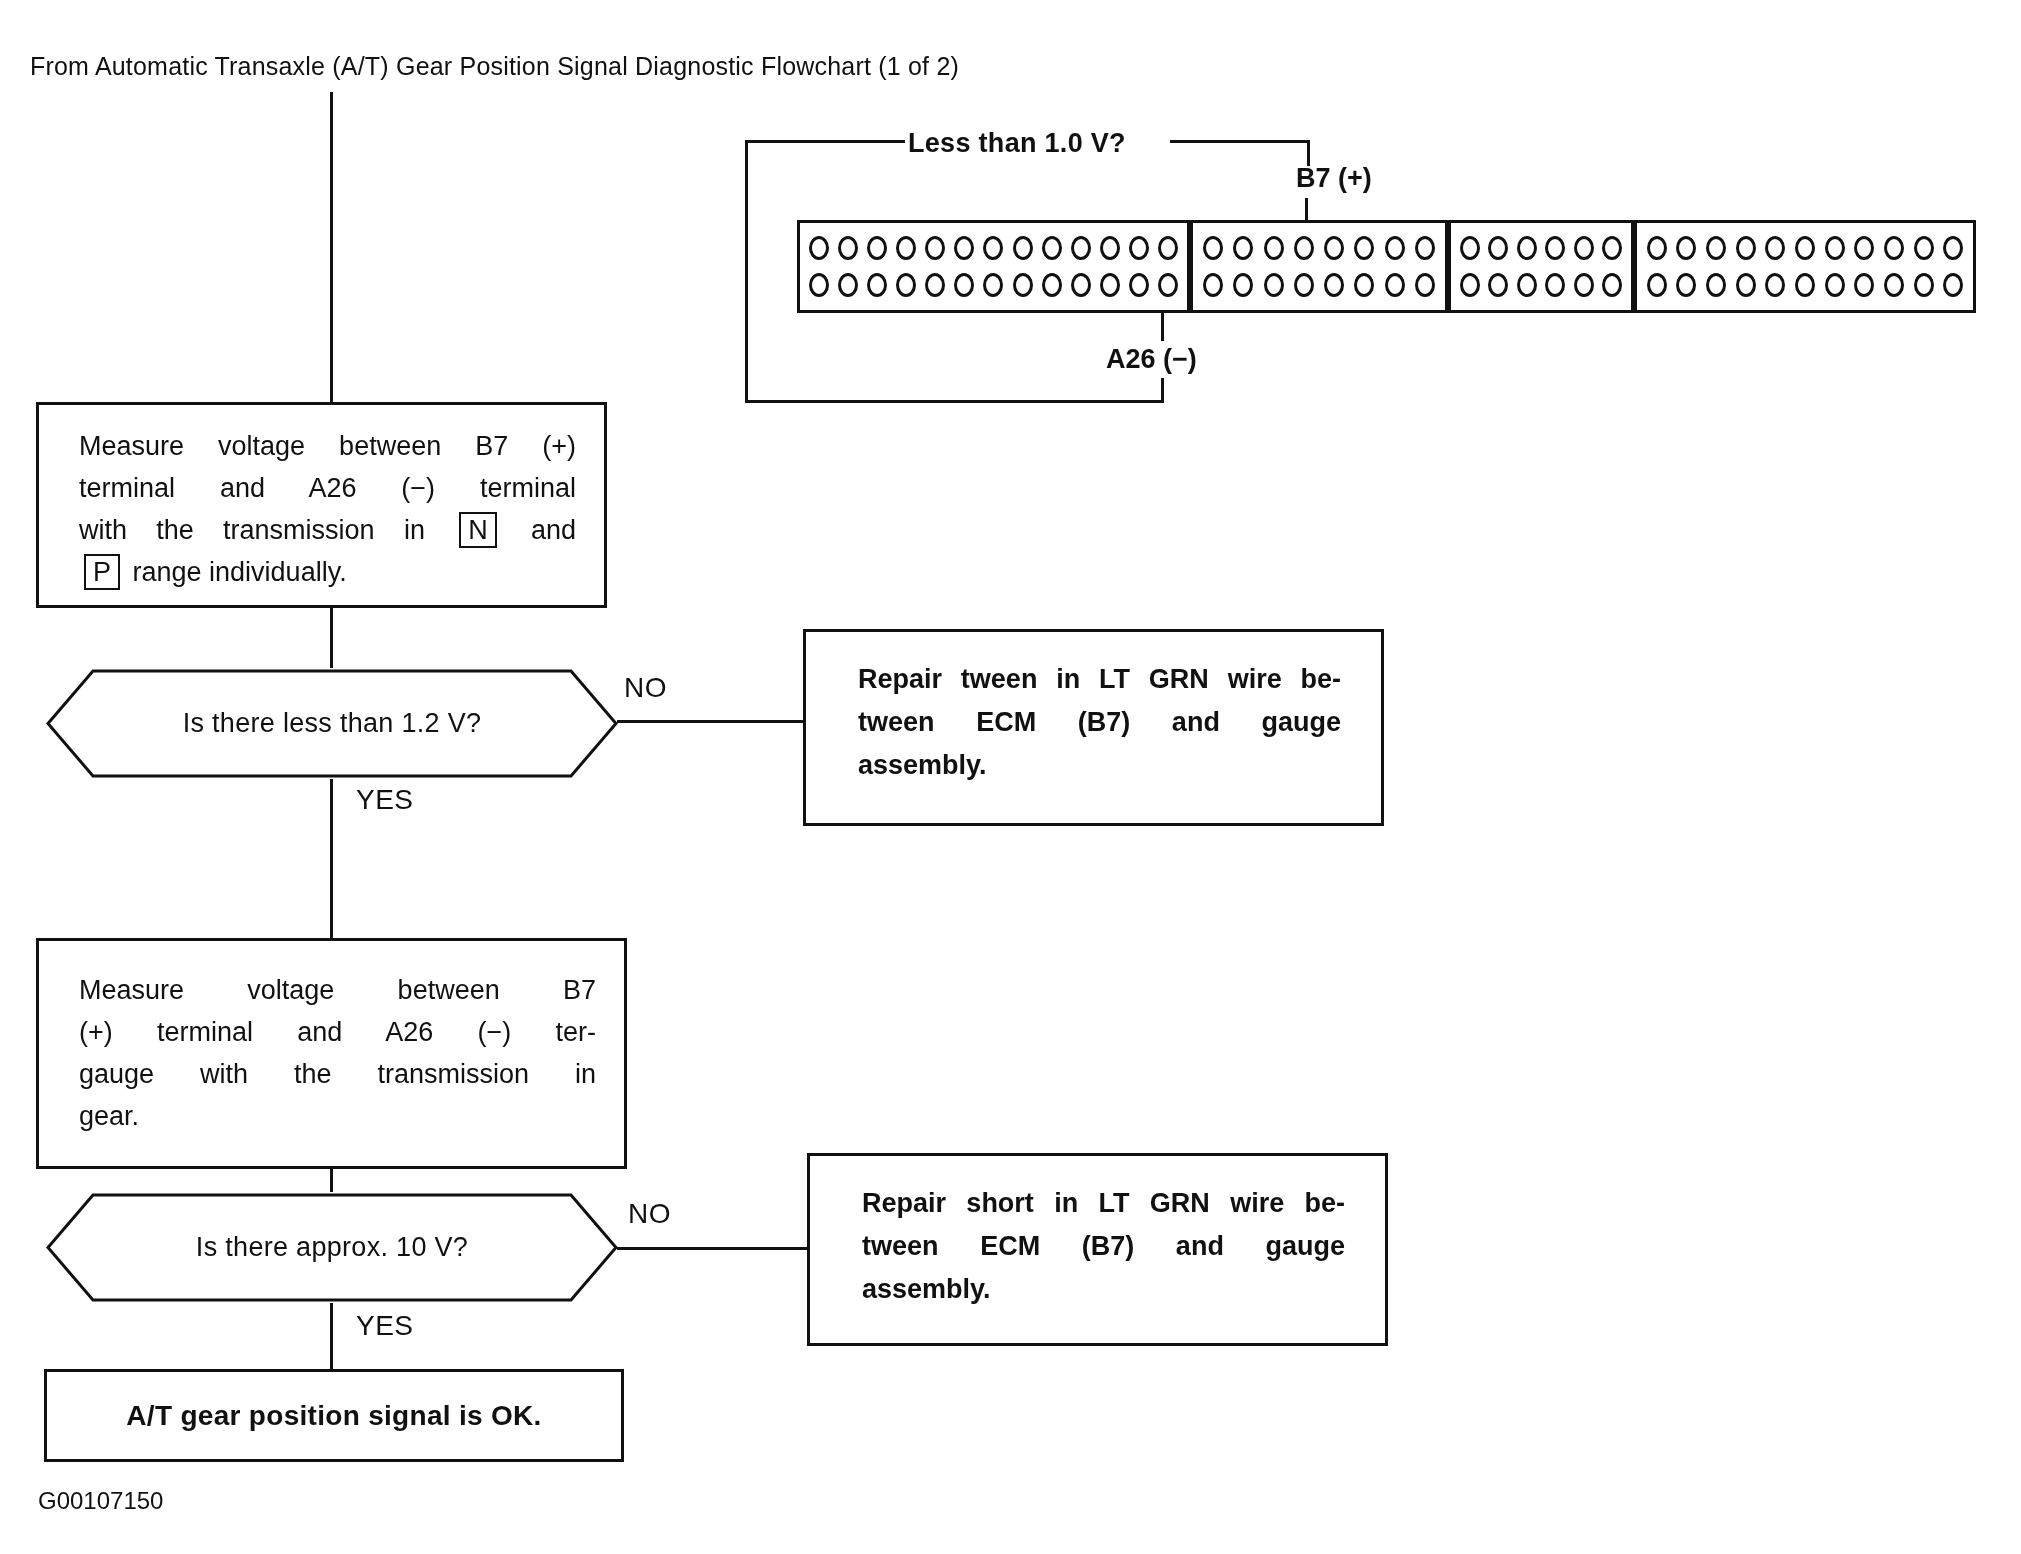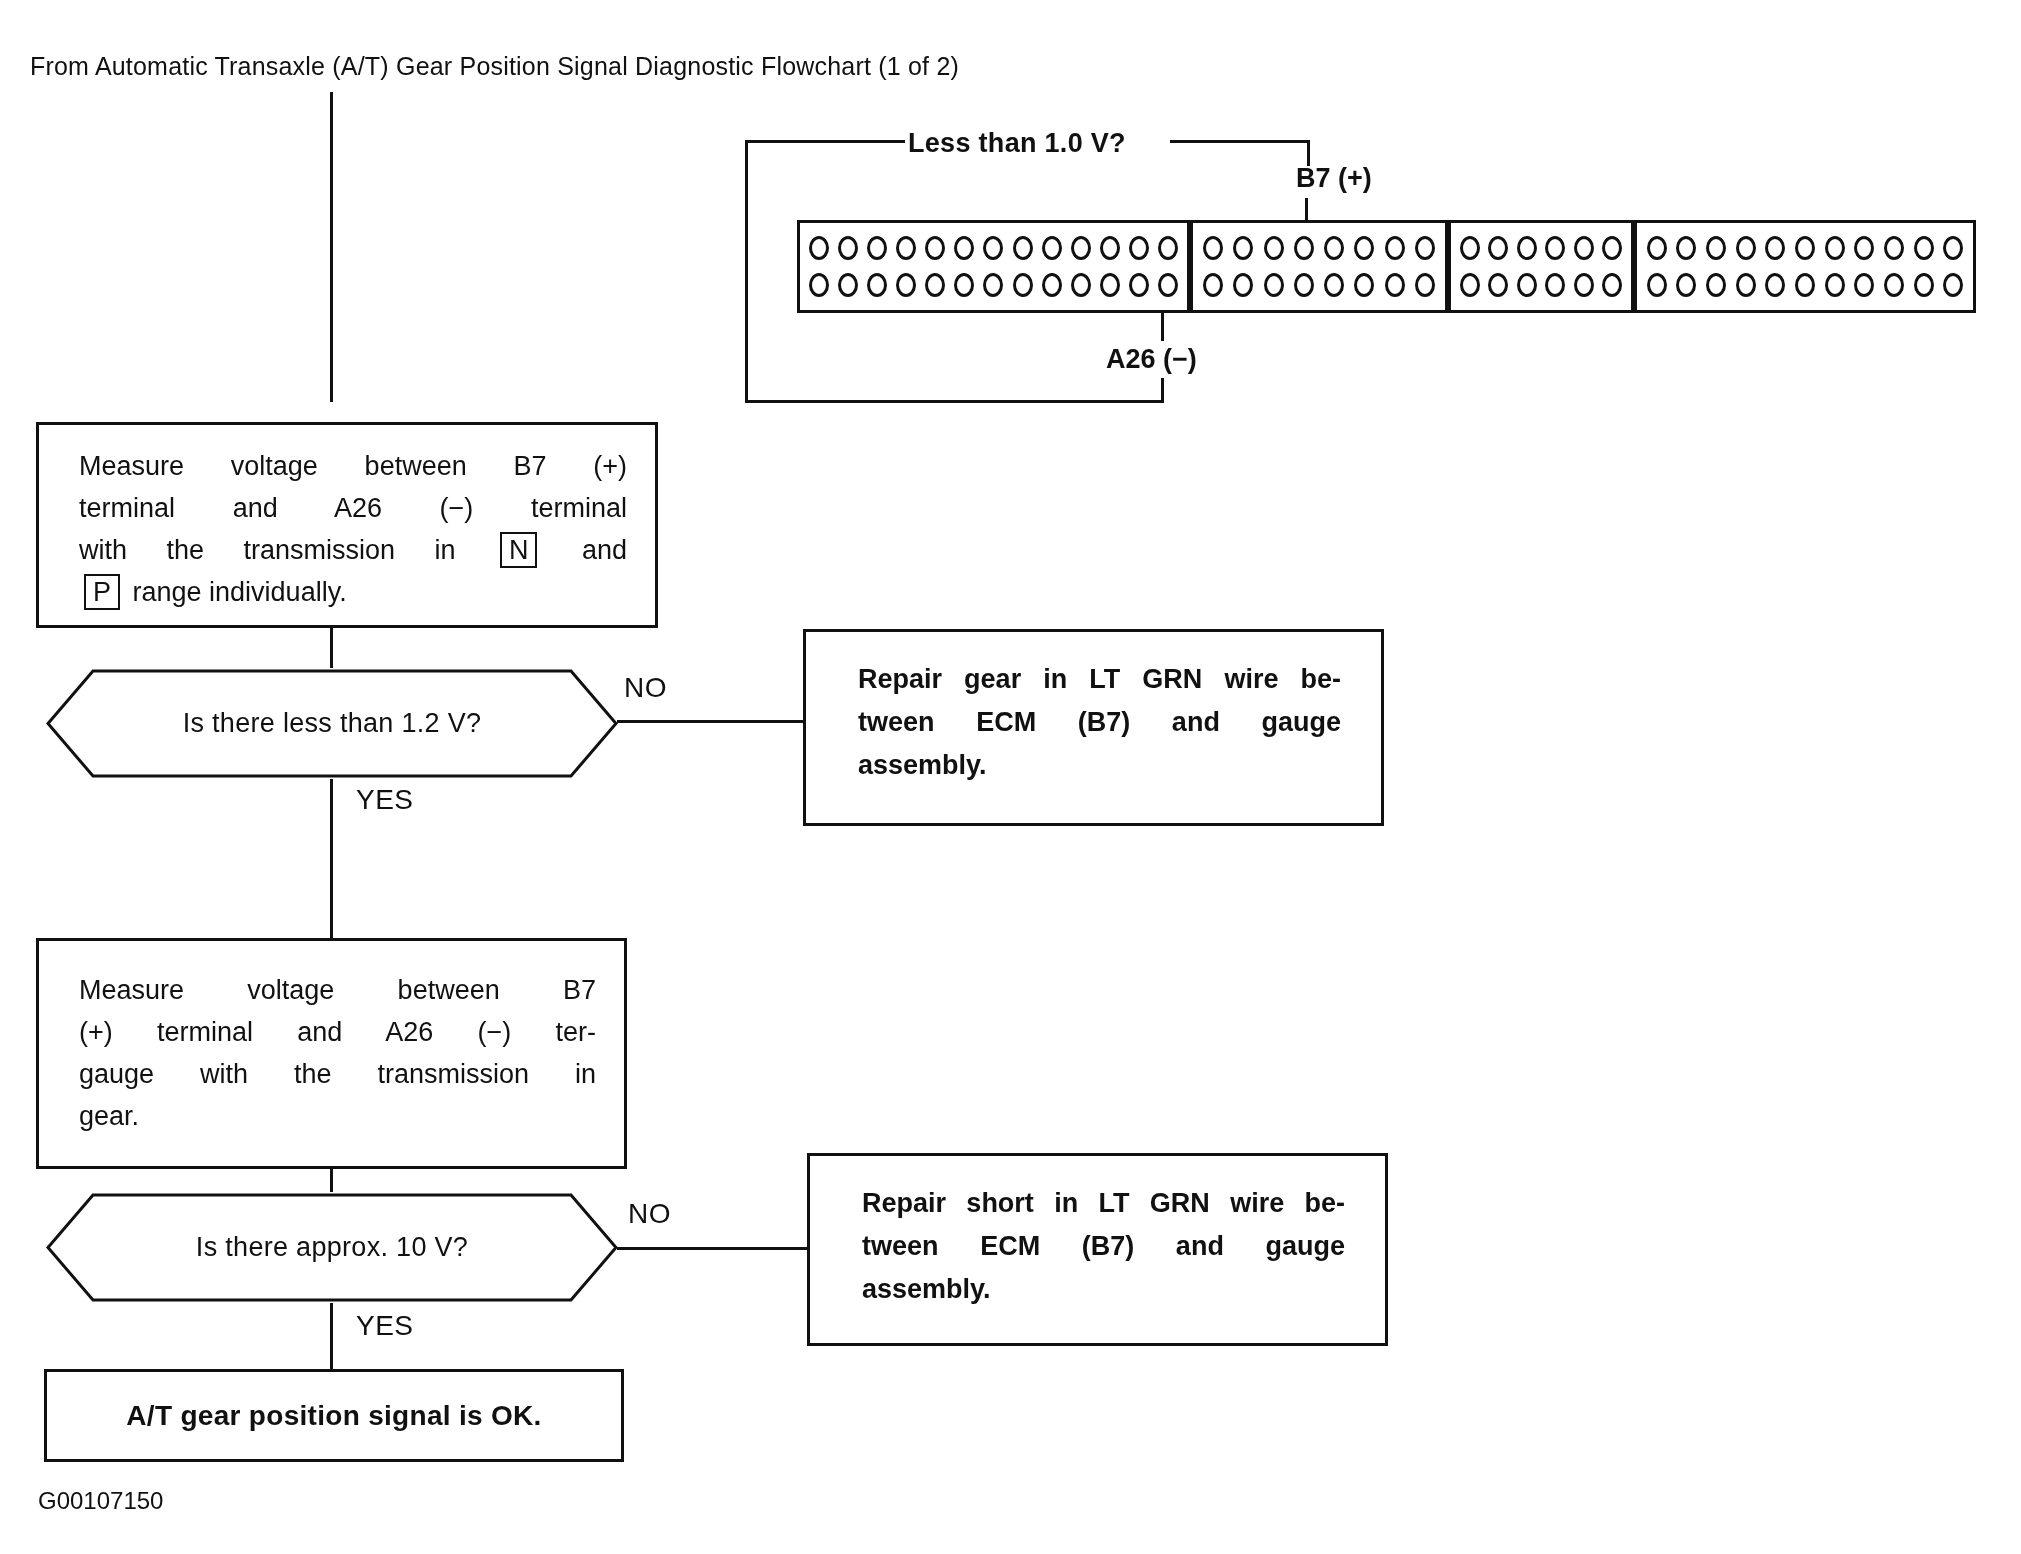--- a/index.html
+++ b/index.html
@@ -186,42 +186,42 @@
         </div>
       </div>
     </div>
 
   <div class="ln" style="left:330px;top:92px;width:3px;height:310px;"></div>
   <div class="ln" style="left:330px;top:608px;width:3px;height:60px;"></div>
   <div class="ln" style="left:330px;top:779px;width:3px;height:159px;"></div>
   <div class="ln" style="left:330px;top:1169px;width:3px;height:23px;"></div>
   <div class="ln" style="left:330px;top:1303px;width:3px;height:66px;"></div>
 
-  <div class="pbox" style="left:36px;top:402px;width:622px;height:206px;margin-top:20px;">
+  <div class="pbox" style="left:36px;top:402px;width:571px;height:206px;">
     <div class="inner">
         <div class="tline just">Measure voltage between B7 (+)</div>
         <div class="tline just">terminal and A26 (−) terminal</div>
         <div class="tline just">with the transmission in <span class="keybox">N</span> and</div>
         <div class="tline"><span class="keybox">P</span> range individually.</div>
       </div>
   </div>
 
   <div class="hex" style="left:45px;top:668px;">
     <svg width="574" height="111" viewBox="0 0 574 111">
       <polygon points="3,55.5 48,3 526,3 571,55.5 526,108 48,108" fill="#ffffff" stroke="#111111" stroke-width="3"></polygon>
     </svg>
     <div class="q">Is there less than 1.2 V?</div>
   </div>
   <div class="branchlbl" style="left:624px;top:672px;">NO</div>
   <div class="ln" style="left:617px;top:720px;width:188px;height:3px;"></div>
   <div class="branchlbl" style="left:356px;top:784px;">YES</div>
 
   <div class="rbox" style="left:803px;top:629px;width:581px;height:197px;">
     <div class="inner">
-        <div class="tline just">Repair gear in LT GRN wire be-</div>
+        <div class="tline just">Repair tween in LT GRN wire be-</div>
         <div class="tline just">tween ECM (B7) and gauge</div>
         <div class="tline">assembly.</div>
       </div>
   </div>
 
   <div class="pbox" style="left:36px;top:938px;width:591px;height:231px;">
     <div class="inner" style="padding-top:28px;">
         <div class="tline just">Measure voltage between B7</div>
         <div class="tline just">(+) terminal and A26 (−) ter-</div>
         <div class="tline just">gauge with the transmission in</div>

